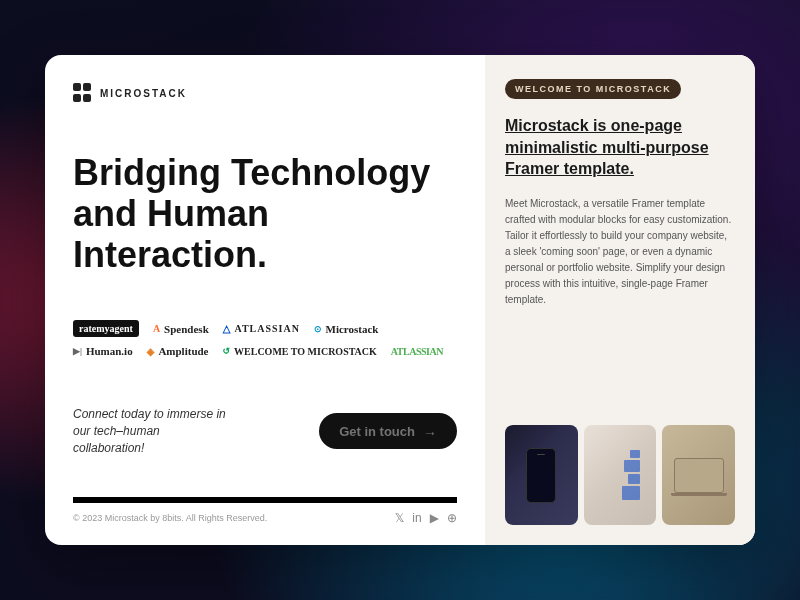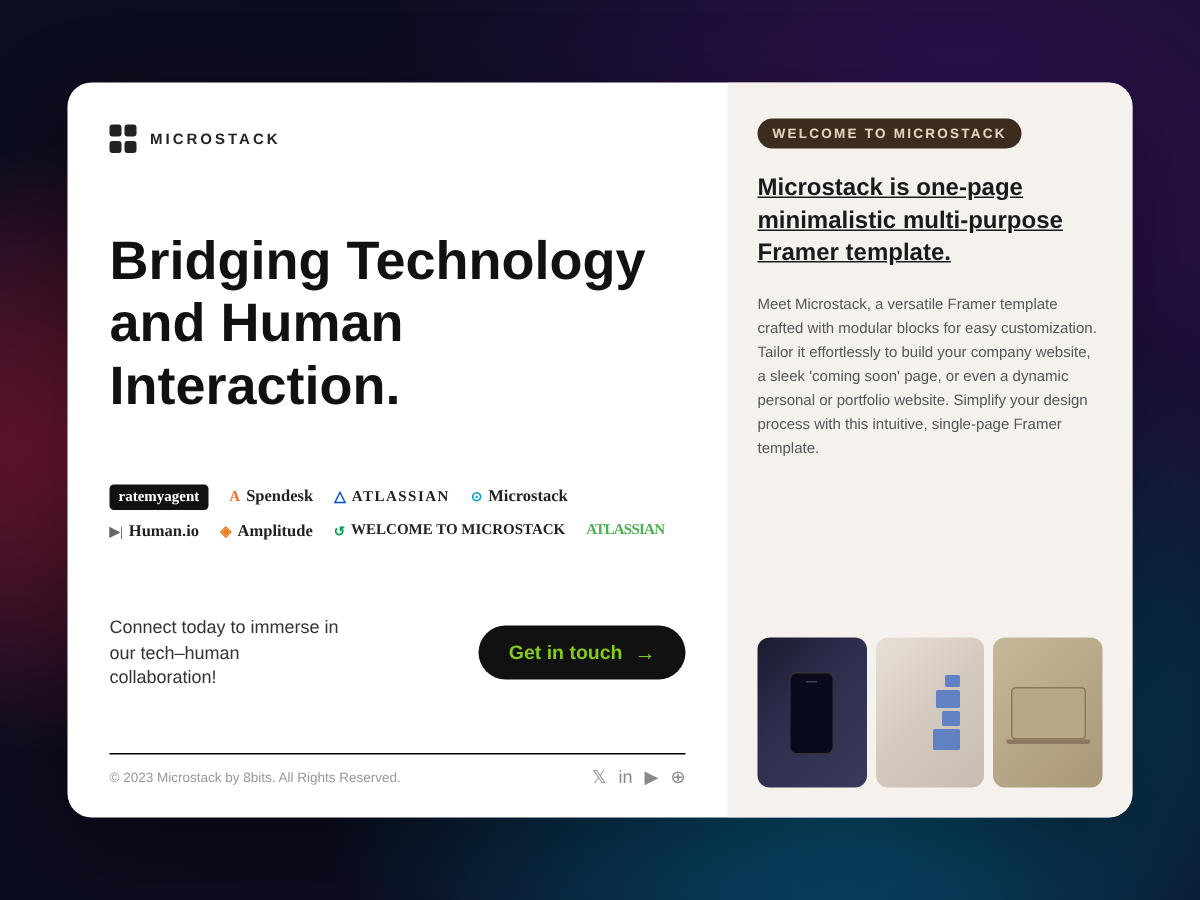--- a/index.html
+++ b/index.html
@@ -127,25 +127,26 @@
       justify-content: space-between;
       margin-top: 8px;
     }
 
     .cta-text {
       font-size: 12px;
       font-weight: 500;
       color: #333;
       max-width: 160px;
       line-height: 1.4;
+      font-style: italic;
     }
 
     .cta-button {
       background: #111;
-      color: #84cc16;
+      color: #737373;
       border: none;
       padding: 10px 20px;
       border-radius: 24px;
       font-size: 13px;
       font-weight: 600;
       cursor: pointer;
       display: flex;
       align-items: center;
       gap: 8px;
       white-space: nowrap;
@@ -154,21 +155,21 @@
     .cta-arrow {
       font-size: 14px;
     }
 
     
     .card-footer {
       display: flex;
       align-items: center;
       justify-content: space-between;
       padding-top: 8px;
-      border-top: 1px solid #000000;
+      border-top: 6px solid #000000;
       text-align: center;
     }
 
     .footer-copy {
       font-size: 9px;
       color: #999;
     }
 
     .footer-icons {
       display: flex;

